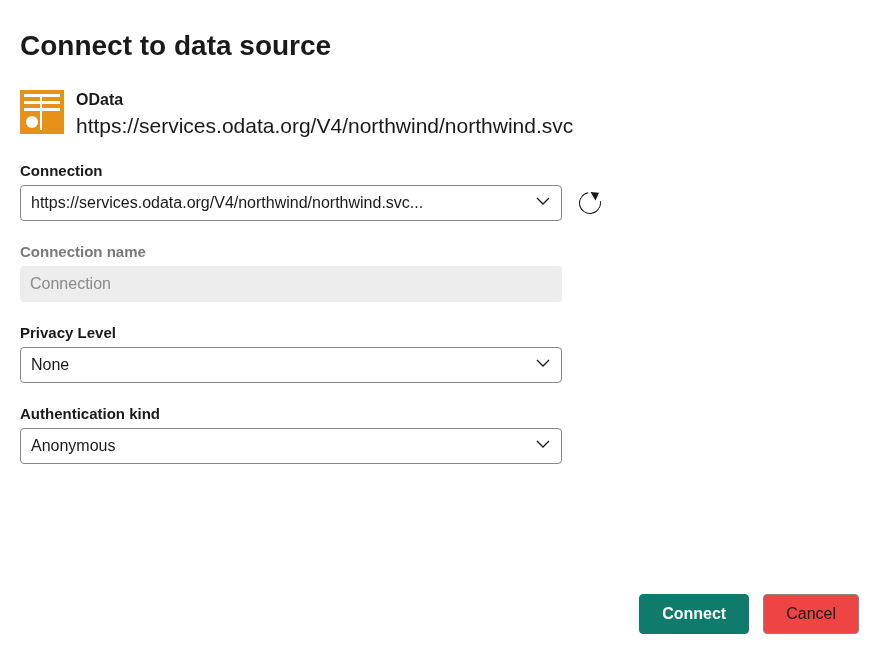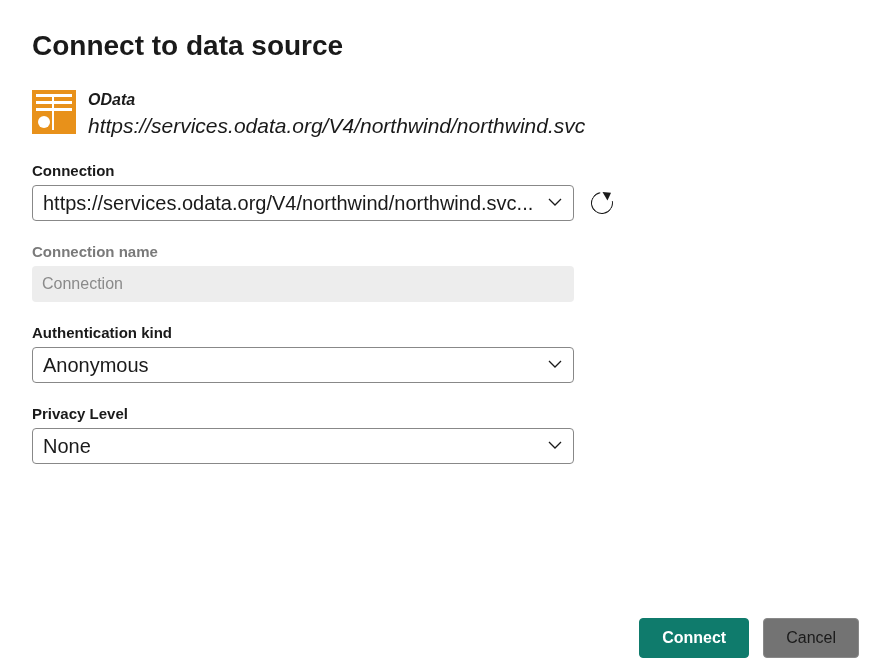--- a/index.html
+++ b/index.html
@@ -6,36 +6,35 @@
   html, body {
     margin: 0;
     padding: 0;
     font-family: "Segoe UI", -apple-system, BlinkMacSystemFont, sans-serif;
     background: #ffffff;
     color: #1a1a1a;
     width: 895px;
     height: 665px;
   }
   .container {
-    padding: 30px 32px;
+    padding: 30px 20px;
     position: relative;
     height: 100%;
   }
   h1 {
     font-size: 28px;
     font-weight: 600;
     margin: 0 0 28px 0;
     color: #1a1a1a;
   }
   .source-header {
     display: flex;
     align-items: flex-start;
     gap: 12px;
     margin-bottom: 22px;
-    font-style: italic;
   }
   .source-icon {
     width: 44px;
     height: 44px;
     flex-shrink: 0;
   }
   .source-text .name {
     font-weight: 600;
     font-size: 16px;
     color: #1a1a1a;
@@ -70,21 +69,21 @@
     width: 542px;
     height: 36px;
     border: 1px solid #888;
     border-radius: 4px;
     background: #fff;
     display: flex;
     align-items: center;
     justify-content: space-between;
     padding: 0 10px 0 10px;
     cursor: pointer;
-    font-size: 20px;
+    font-size: 16px;
     color: #1a1a1a;
   }
   .dropdown .value {
     white-space: nowrap;
     overflow: hidden;
     text-overflow: ellipsis;
     flex: 1;
   }
   .input-text {
     width: 542px;
@@ -108,21 +107,21 @@
     cursor: pointer;
     color: #1a1a1a;
   }
   .plain-value {
     font-size: 16px;
     color: #1a1a1a;
   }
   .button-row {
     position: absolute;
     right: 36px;
-    top: 618px;
+    top: 594px;
     display: flex;
     gap: 14px;
   }
   .btn {
     height: 40px;
     padding: 0 22px;
     border-radius: 4px;
     font-size: 16px;
     cursor: pointer;
     display: flex;
@@ -130,21 +129,21 @@
     justify-content: center;
     font-family: inherit;
   }
   .btn-primary {
     background: #0f7b6c;
     color: #fff;
     border: 1px solid #0f7b6c;
     font-weight: 600;
   }
   .btn-secondary {
-    background: #737373;
+    background: #ef4444;
     color: #1a1a1a;
     border: 1px solid #888;
   }
   .chevron {
     flex-shrink: 0;
     margin-left: 8px;
   }
 </style>
 </head>
 <body>
@@ -212,40 +211,40 @@
     .refresh-btn{position:relative;}
   </style>
 
   <div class="field">
     <span class="field-label disabled">Connection name</span>
     <input type="text" class="input-text" disabled="" placeholder="Connection" style="">
   </div>
 
 
   <div class="field">
+    <span class="field-label">Privacy Level</span>
+    <div class="dropdown">
+      <span class="value">None</span>
+      <span class="chevron">
+        <svg width="16" height="16" viewBox="0 0 16 16">
+            <path d="M2 5 L8 11 L14 5" stroke="#1a1a1a" stroke-width="1.3" fill="none"></path>
+          </svg>
+      </span>
+    </div>
+  </div>
+
+  <div class="field">
     <span class="field-label">Authentication kind</span>
     <div class="dropdown">
       <span class="value">Anonymous</span>
       <span class="chevron">
         <svg width="16" height="16" viewBox="0 0 16 16">
             <path d="M2 5 L8 11 L14 5" stroke="#1a1a1a" stroke-width="1.3" fill="none"></path>
           </svg>
       </span>
     </div>
   </div>
 
-  <div class="field">
-    <span class="field-label">Privacy Level</span>
-    <div class="dropdown">
-      <span class="value">None</span>
-      <span class="chevron">
-        <svg width="16" height="16" viewBox="0 0 16 16">
-            <path d="M2 5 L8 11 L14 5" stroke="#1a1a1a" stroke-width="1.3" fill="none"></path>
-          </svg>
-      </span>
-    </div>
-  </div>
-
   <div class="button-row">
     <button class="btn btn-primary">Connect</button>
     <button class="btn btn-secondary">Cancel</button>
   </div>
 </div>
 
 </body></html>

